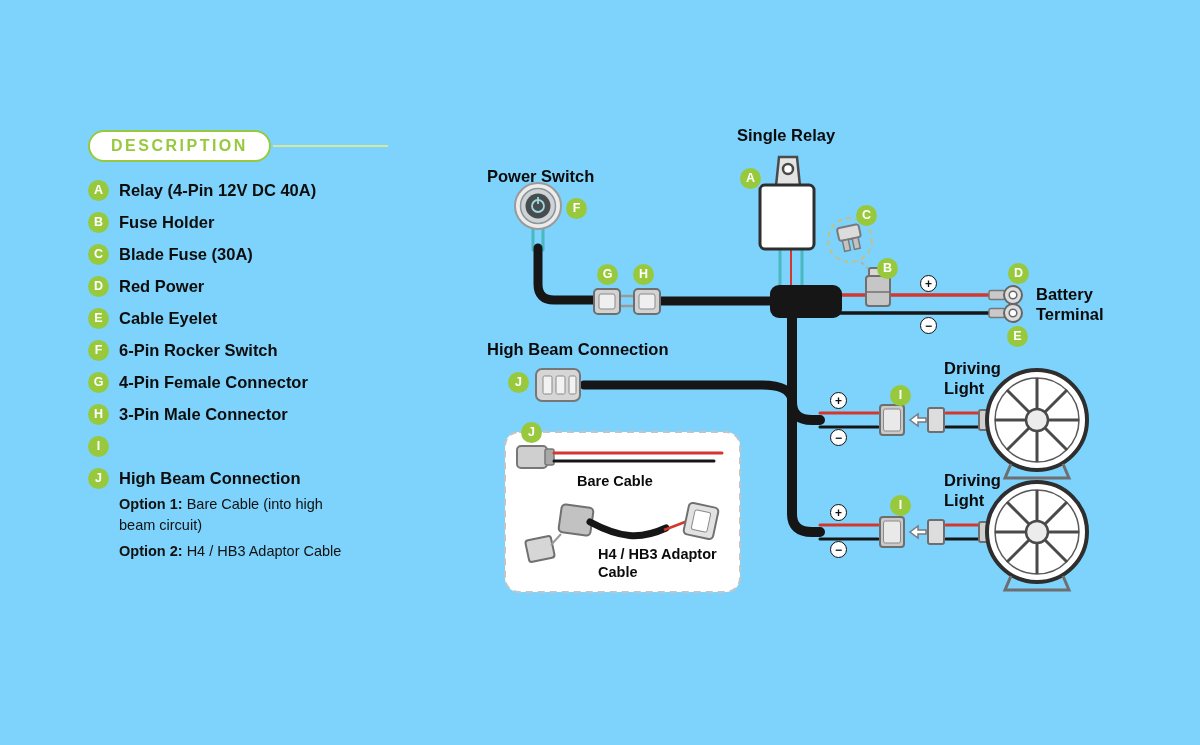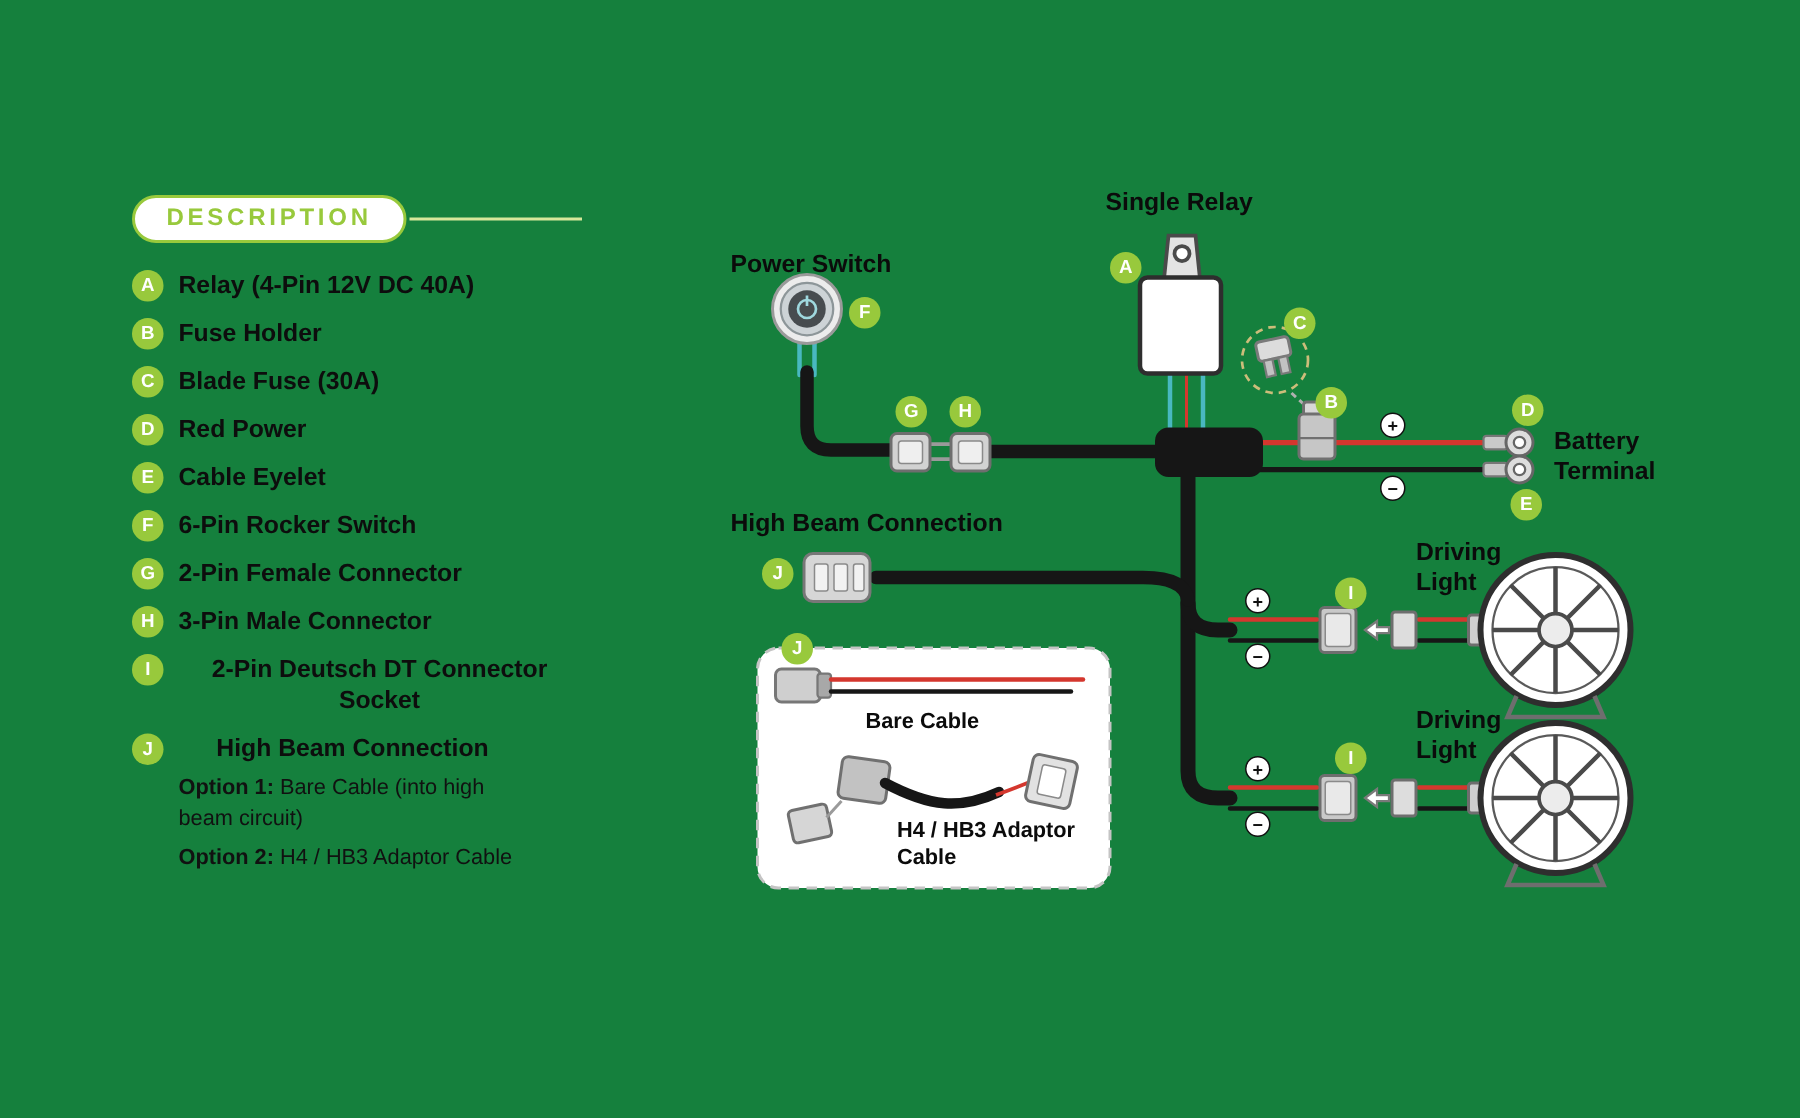--- a/index.html
+++ b/index.html
@@ -1,33 +1,33 @@
 <!DOCTYPE html>
 <html><head>
 <meta charset="utf-8">
 <style>
   html,body{margin:0;padding:0;background:#fff;}
   .canvas{
-    position:relative;width:1200px;height:745px;overflow:hidden;background:#15803d;
+    position:relative;width:1200px;height:745px;overflow:hidden;background:#7dd3fc;
     font-family:"Liberation Sans",sans-serif;color:#111;
   }
   .canvas svg{position:absolute;left:0;top:0;}
 
   
   .legend{position:absolute;left:88px;top:130px;width:300px;}
   .legend-title-row{display:flex;align-items:center;}
   .legend-title{
     display:inline-block;padding:5px 21px;border:2px solid #98C93C;border-radius:999px;
     color:#98C93C;font-size:16px;font-weight:bold;letter-spacing:2.5px;background:#fff;
   }
   .legend-title-line{height:2px;background:#d7e79b;width:122px;margin-left:2px;}
   .legend-items{margin-top:18px;display:flex;flex-direction:column;gap:11px;}
   .lrow{display:flex;align-items:flex-start;gap:10px;}
   .lcol{display:flex;flex-direction:column;}
-  .llabel{font-size:16.5px;font-weight:bold;line-height:21px;max-width:268px;color:#0d0d0d;text-align:center;}
+  .llabel{font-size:16.5px;font-weight:bold;line-height:21px;max-width:268px;color:#0d0d0d;}
   .opt{font-size:14.5px;line-height:1.45;max-width:232px;margin-top:5px;color:#111;}
   .opt b{font-weight:bold;margin-right:4px;}
 
   
   .badge{
     width:21px;height:21px;border-radius:50%;background:#98C93C;color:#fff;
     font-size:12.5px;font-weight:bold;display:flex;align-items:center;justify-content:center;
     flex:0 0 auto;line-height:1;
   }
   .badge.abs{position:absolute;}
@@ -195,29 +195,28 @@
       <div class="lrow">
         <span class="badge">E</span>
         <span class="llabel">Cable Eyelet</span>
       </div>
       <div class="lrow">
         <span class="badge">F</span>
         <span class="llabel">6-Pin Rocker Switch</span>
       </div>
       <div class="lrow">
         <span class="badge">G</span>
-        <span class="llabel">2-Pin Female Connector</span>
+        <span class="llabel">4-Pin Female Connector</span>
       </div>
       <div class="lrow">
         <span class="badge">H</span>
         <span class="llabel">3-Pin Male Connector</span>
       </div>
       <div class="lrow">
         <span class="badge">I</span>
-        <span class="llabel">2-Pin Deutsch DT Connector Socket</span>
       </div>
       <div class="lrow">
         <span class="badge">J</span>
         <div class="lcol">
           <span class="llabel">High Beam Connection</span>
           <div class="opt"><b>Option 1:</b><span>Bare Cable (into high beam circuit)</span></div>
           <div class="opt"><b>Option 2:</b><span>H4 / HB3 Adaptor Cable</span></div>
         </div>
       </div>
     </div>

